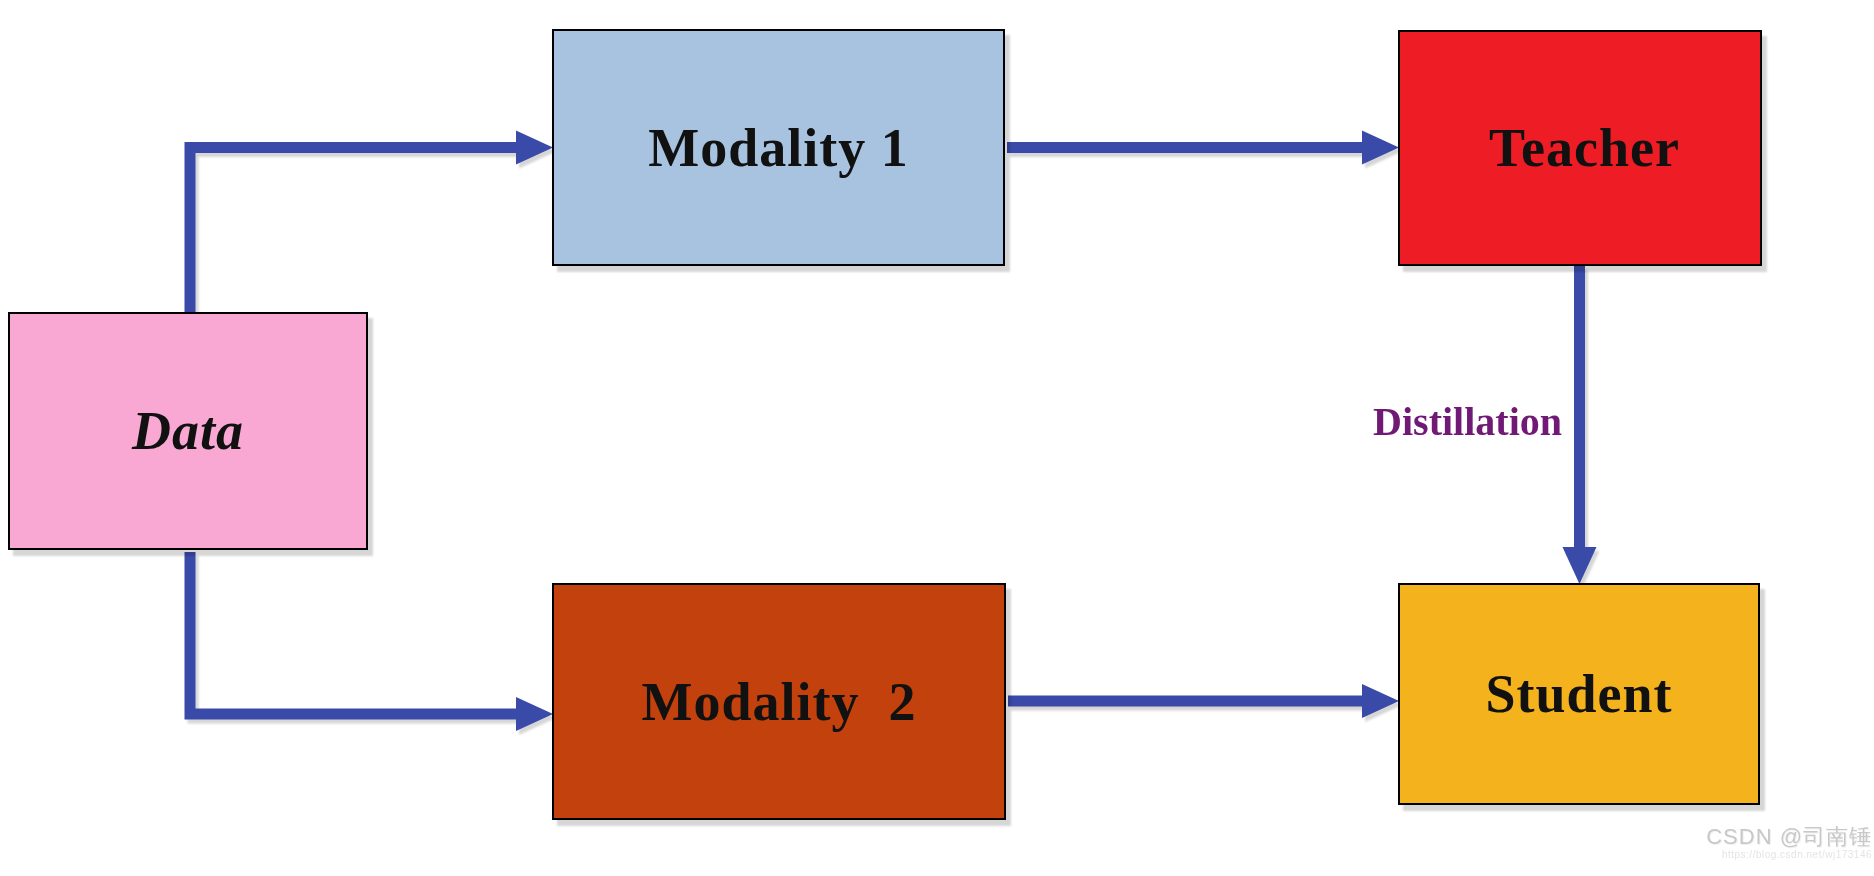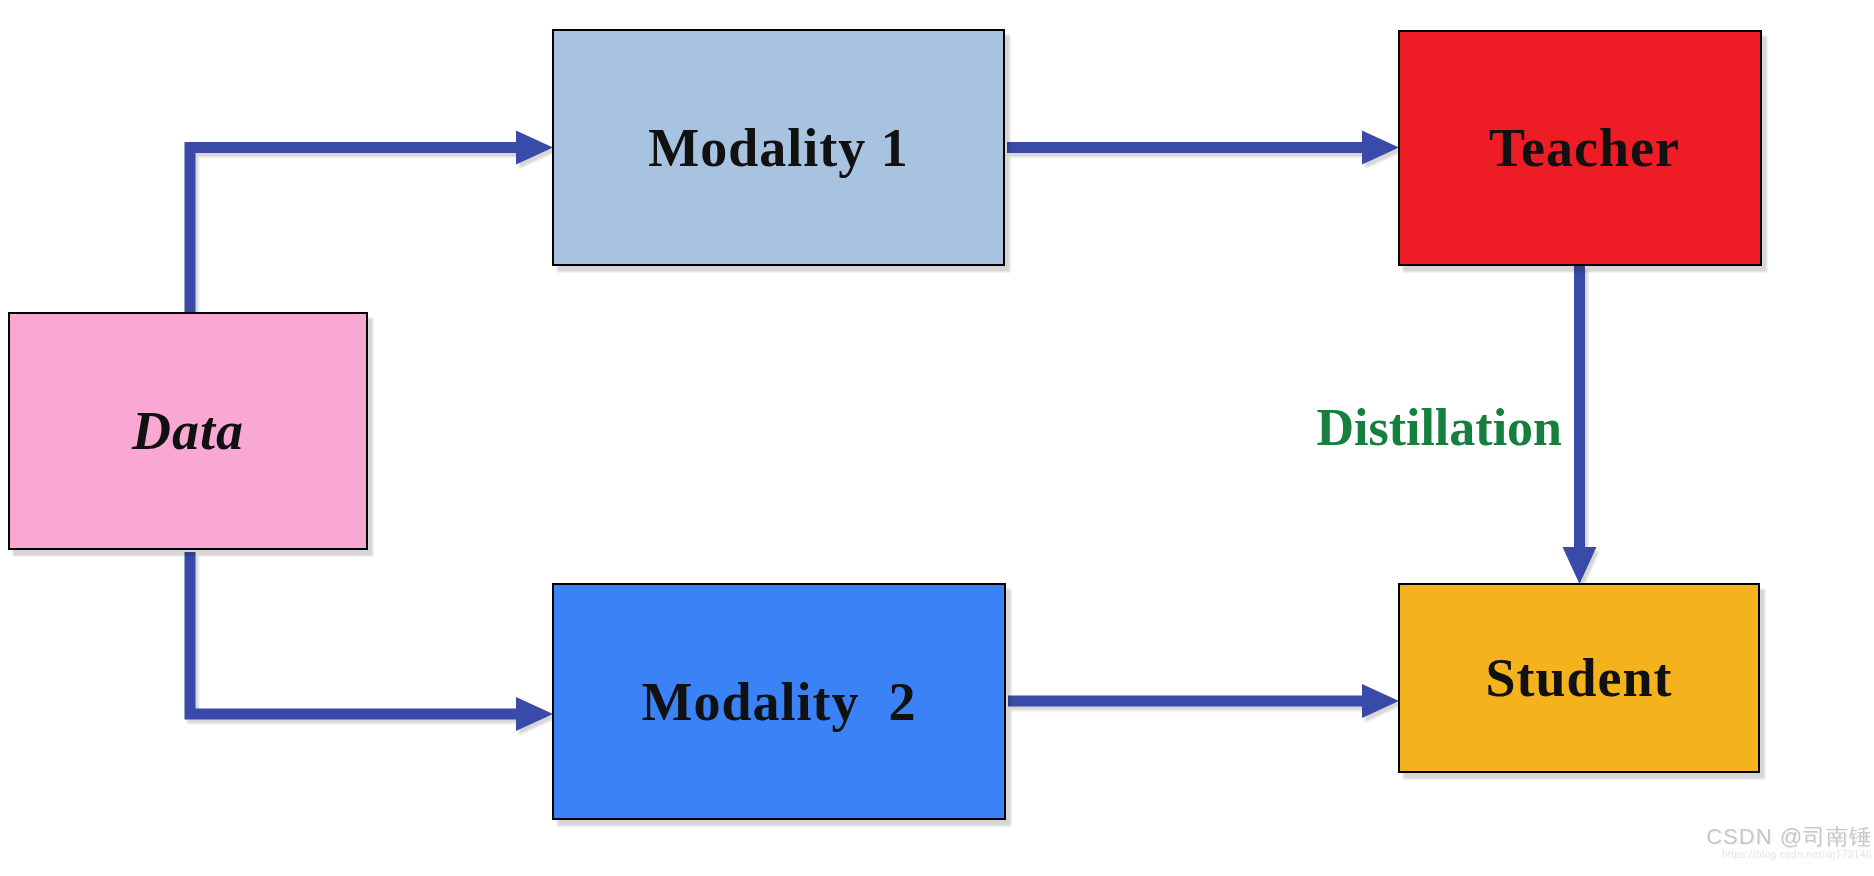--- a/index.html
+++ b/index.html
@@ -30,28 +30,28 @@
     font-weight: bold;
     font-size: 54px;
     color: #111111;
     white-space: pre;
     letter-spacing: 1px;
   }
   .node-data     { left: 8px;    top: 312px; width: 360px; height: 238px; }
   .node-m1       { left: 552px;  top: 29px;  width: 453px; height: 237px; }
   .node-m2       { left: 552px;  top: 583px; width: 454px; height: 237px; }
   .node-teacher  { left: 1398px; top: 30px;  width: 364px; height: 236px; padding-left: 9px; }
-  .node-student  { left: 1398px; top: 583px; width: 362px; height: 190px; }
+  .node-student  { left: 1398px; top: 583px; width: 362px; height: 222px; }
   .edge-label {
     position: absolute;
     right: 312px;
     top: 398px;
     font-weight: bold;
-    font-size: 52px;
-    color: #15803d;
+    font-size: 40px;
+    color: #701a75;
     white-space: pre;
   }
   .watermark {
     position: absolute;
     right: 2px;
     text-align: right;
     font-family: "Liberation Sans", "DejaVu Sans", sans-serif;
     pointer-events: none;
   }
   .watermark-line1 {
@@ -103,21 +103,21 @@
   </svg>
 
   <div class="node node-data" style="background-color: #f9a8d4; font-style: italic;">
     <span class="node-label">Data</span>
   </div>
 
   <div class="node node-m1" style="background-color: rgb(168, 195, 224);">
     <span class="node-label">Modality 1</span>
   </div>
 
-  <div class="node node-m2" style="background-color: #3b82f6;">
+  <div class="node node-m2" style="background-color: #c2410c;">
     <span class="node-label">Modality  2</span>
   </div>
 
   <div class="node node-teacher" style="background-color: rgb(238, 28, 37);">
     <span class="node-label">Teacher</span>
   </div>
 
   <div class="node node-student" style="background-color: rgb(244, 179, 28);">
     <span class="node-label">Student</span>
   </div>

